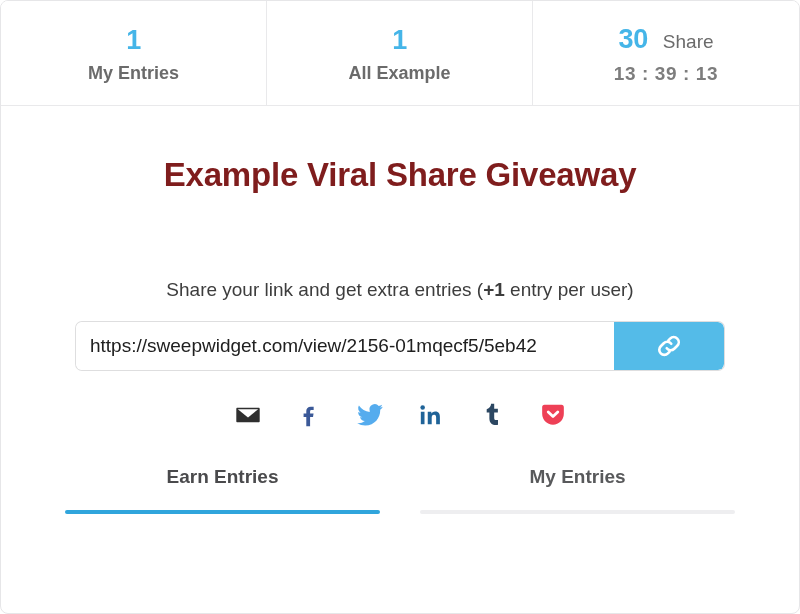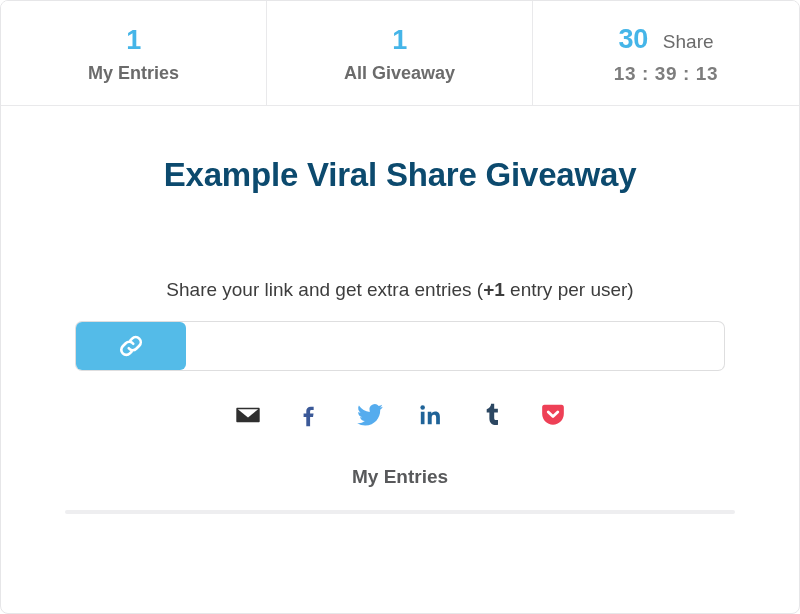--- a/index.html
+++ b/index.html
@@ -91,21 +91,21 @@
 
   
   .body-area {
     padding: 0 24px;
     text-align: center;
   }
 
   .giveaway-title {
     margin: 0;
     padding-top: 48px;
-    color: #0c4a6e;
+    color: #7f1d1d;
     font-size: 33px;
     font-weight: bold;
     letter-spacing: -0.2px;
     line-height: 1.25;
   }
 
   .share-prompt {
     margin: 17px;
     padding-top: 66px;
     color: #3d3d3d;
@@ -225,40 +225,41 @@
 
   <div class="stats-bar">
 
     <div class="stat-cell">
       <span class="stat-value">1</span>
       <span class="stat-label">My Entries</span>
     </div>
 
     <div class="stat-cell">
       <span class="stat-value">1</span>
-      <span class="stat-label">All Giveaway</span>
+      <span class="stat-label">All Example</span>
     </div>
 
     <div class="stat-cell">
       <div class="countdown-top">
         <span class="countdown-days-num">30</span>
         <span class="countdown-days-word">Share</span>
       </div>
       <div class="countdown-clock">13 : 39 : 13</div>
     </div>
 
   </div>
 
   <div class="body-area">
 
     <h1 class="giveaway-title">Example Viral Share Giveaway</h1>
 
     <p class="share-prompt"><span>Share your link and get extra entries (</span><b>+1</b><span> entry per user)</span></p>
 
     <div class="link-row">
+      <input class="link-input" type="text" readonly="" value="https://sweepwidget.com/view/2156-01mqecf5/5eb42" style="">
       <button class="copy-button">
         <span>
           <svg width="30" height="30" viewBox="0 0 24 24" fill="none" stroke="#ffffff" stroke-width="2.1" stroke-linecap="round" stroke-linejoin="round">
             <path d="M10.2 13.8a4 4 0 0 0 6 .4l2.4-2.4a4 4 0 0 0-5.7-5.7l-1.4 1.4"></path>
             <path d="M13.8 10.2a4 4 0 0 0-6-.4l-2.4 2.4a4 4 0 0 0 5.7 5.7l1.4-1.4"></path>
           </svg>
         </span>
       </button>
     </div>
 
@@ -327,20 +328,24 @@
             <path fill="none" stroke="#ffffff" stroke-width="2.6" stroke-linecap="round" stroke-linejoin="round" d="M7.6 9.2l4.4 4.2 4.4-4.2"></path>
           </svg>
         </span>
       </button>
 
     </div>
 
 
     <div class="tabs">
 
+      <div class="tab active">
+        <span class="tab-label">Earn Entries</span>
+        <span class="tab-underline"></span>
+      </div>
 
       <div class="tab inactive">
         <span class="tab-label">My Entries</span>
         <span class="tab-underline"></span>
       </div>
 
     </div>
 
   </div>
 </div>

